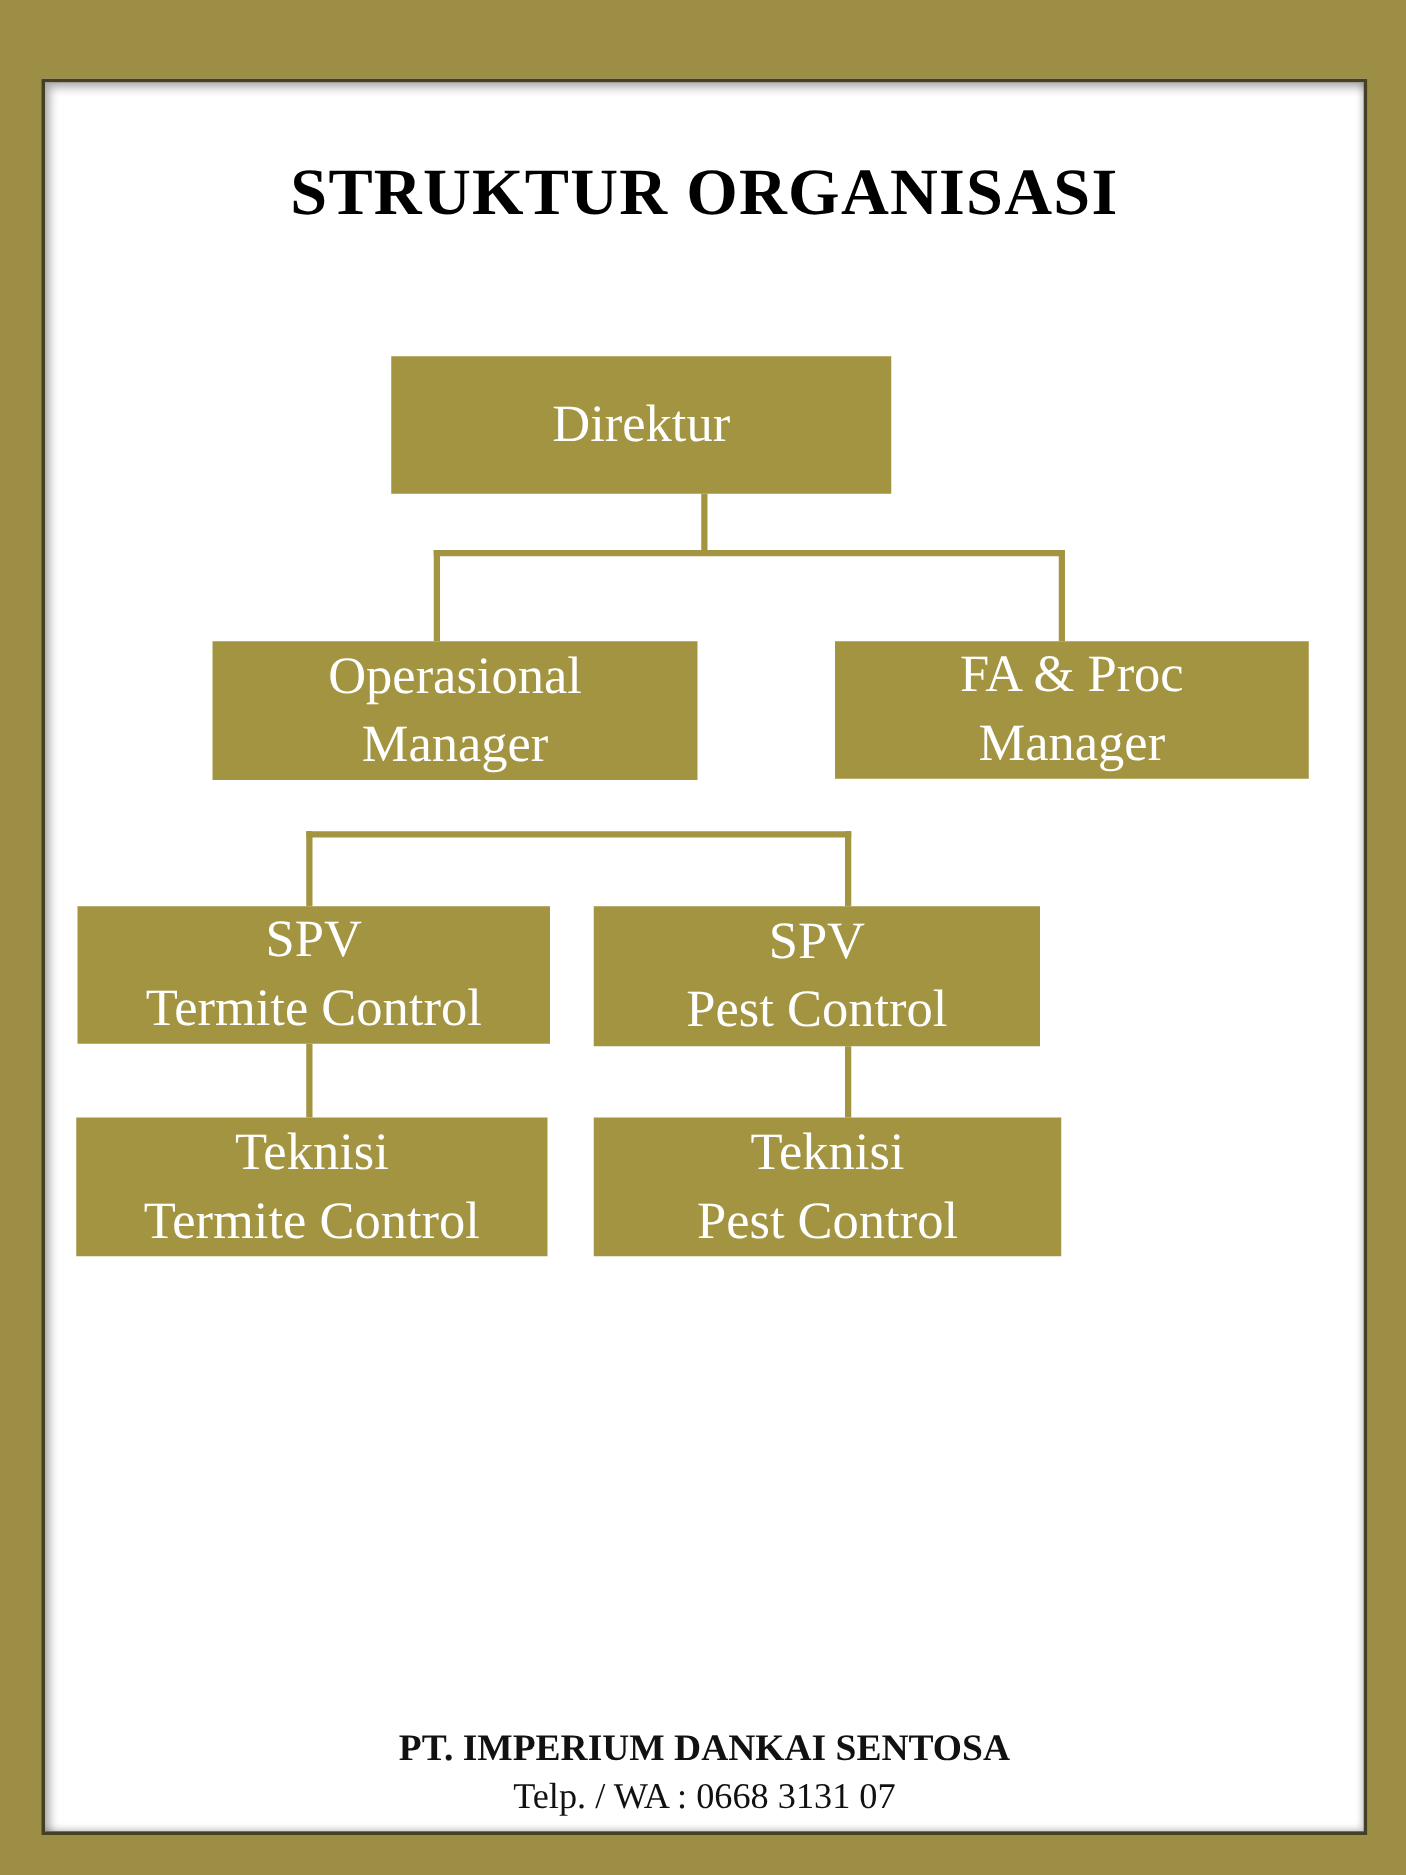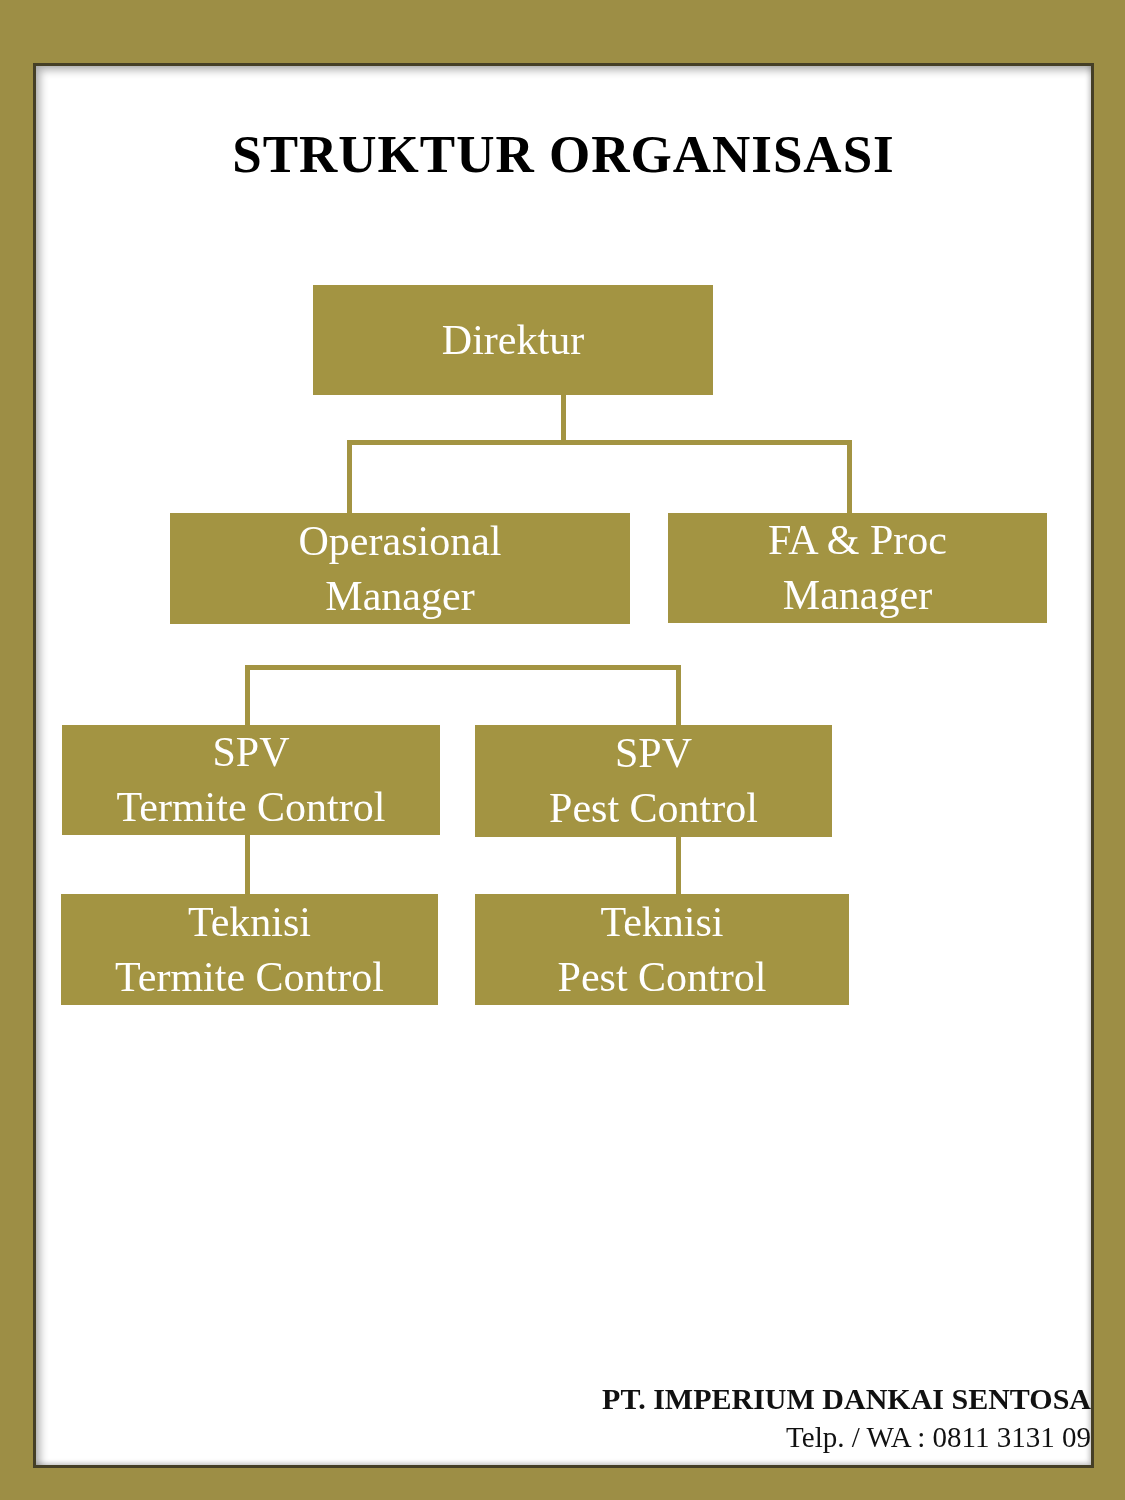--- a/index.html
+++ b/index.html
@@ -40,21 +40,21 @@
     font-size: 42px;
     line-height: 1.3;
   }
   .conn {
     position: absolute;
     background: var(--connector-color, #a39442);
   }
   .footer {
     position: absolute;
     top: 1314px; left: 0; width: 100%;
-    text-align: right;
+    text-align: center;
     font-size: 29px;
     line-height: 38px;
     color: #111;
   }
   .footer .company { font-weight: bold; font-size: 30px; }
 </style>
 </head>
 <body>
 
 <div class="page">
@@ -71,21 +71,21 @@
     <div class="conn" style="left:209px; top:599px; width:5px; height:60px;"></div>
     <div class="conn" style="left:640px; top:599px; width:5px; height:60px;"></div>
 
     <div class="conn" style="left:209px; top:769px; width:5px; height:59px;"></div>
     <div class="conn" style="left:640px; top:771px; width:5px; height:57px;"></div>
 
     <div class="node" style="left:277px; top:219px; width:400px; height:110px;">
       <span>Direktur</span>
     </div>
 
-    <div class="node" style="left:134px; top:447px; width:460px; height:111px;">
+    <div class="node" style="left:134px; top:447px; width:388px; height:111px;">
       <span>Operasional</span>
       <span>Manager</span>
     </div>
 
     <div class="node" style="left:632px; top:447px; width:379px; height:110px;">
       <span>FA &amp; Proc</span>
       <span>Manager</span>
     </div>
 
     <div class="node" style="left:26px; top:659px; width:378px; height:110px;">
@@ -103,17 +103,17 @@
       <span>Termite Control</span>
     </div>
 
     <div class="node" style="left:439px; top:828px; width:374px; height:111px;">
       <span>Teknisi</span>
       <span>Pest Control</span>
     </div>
 
     <div class="footer">
       <div class="company">PT. IMPERIUM DANKAI SENTOSA</div>
-      <div>Telp. / WA : 0811 3131 09</div>
+      <div>Telp. / WA : 0668 3131 07</div>
     </div>
 
   </div>
 </div>
 
 </body></html>

